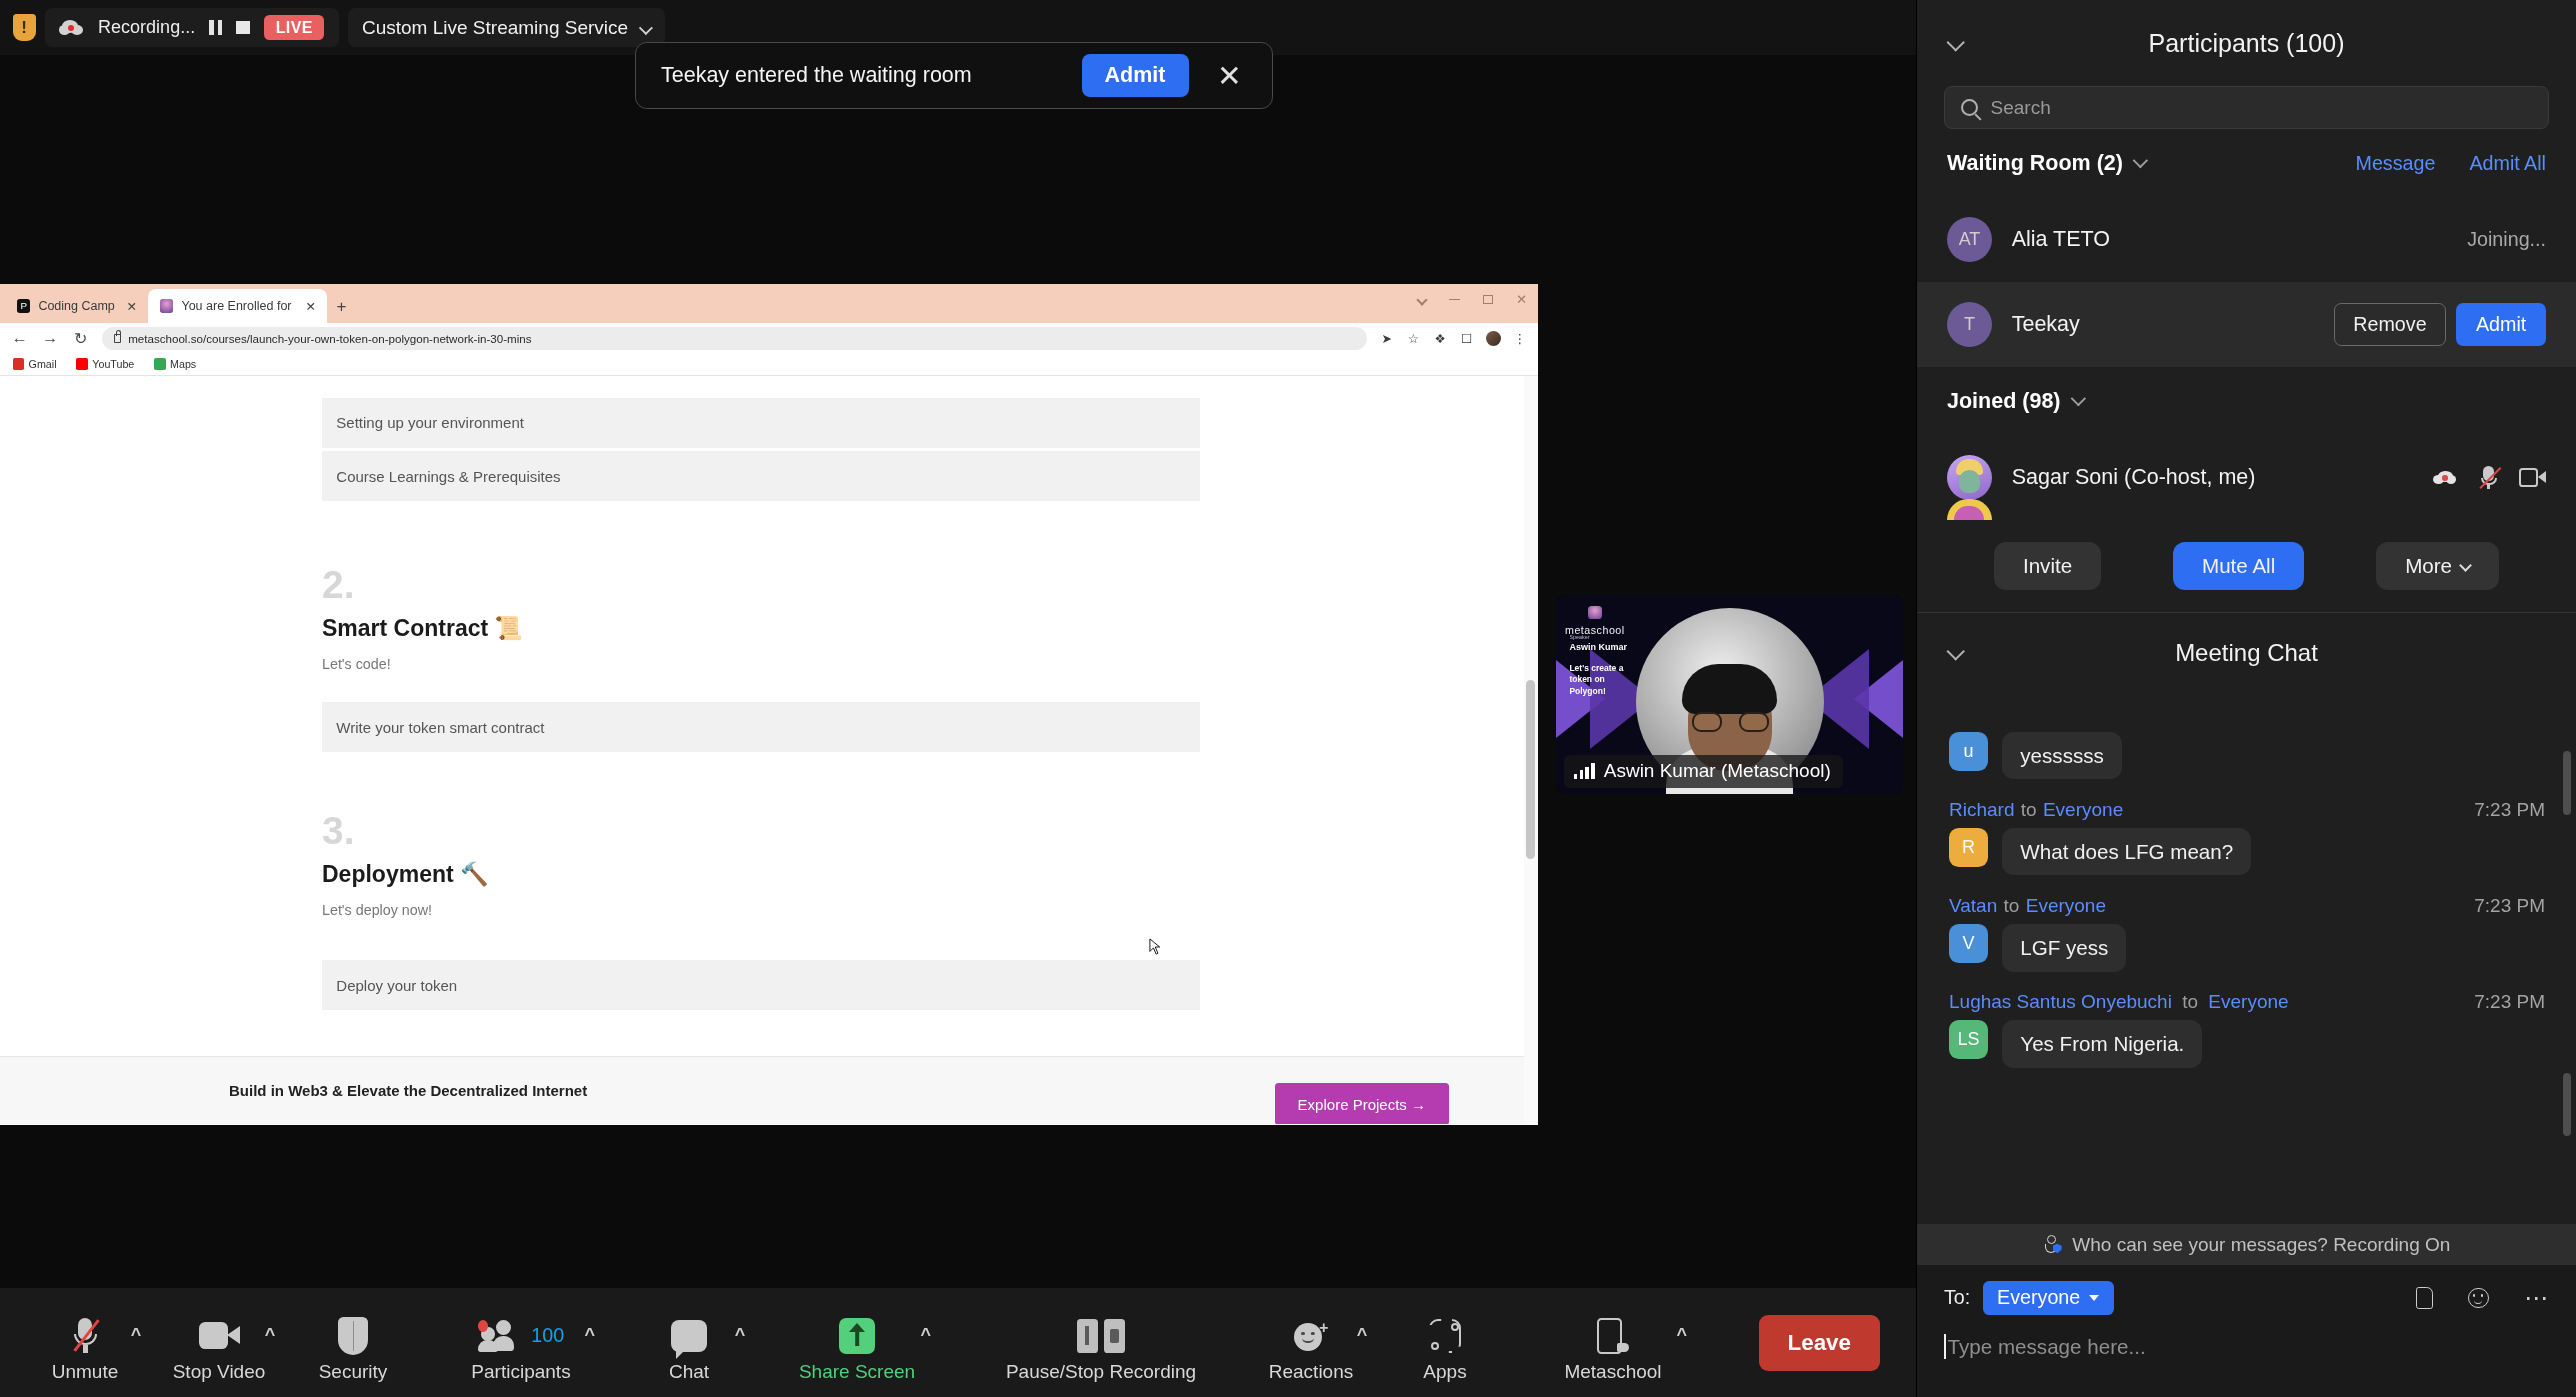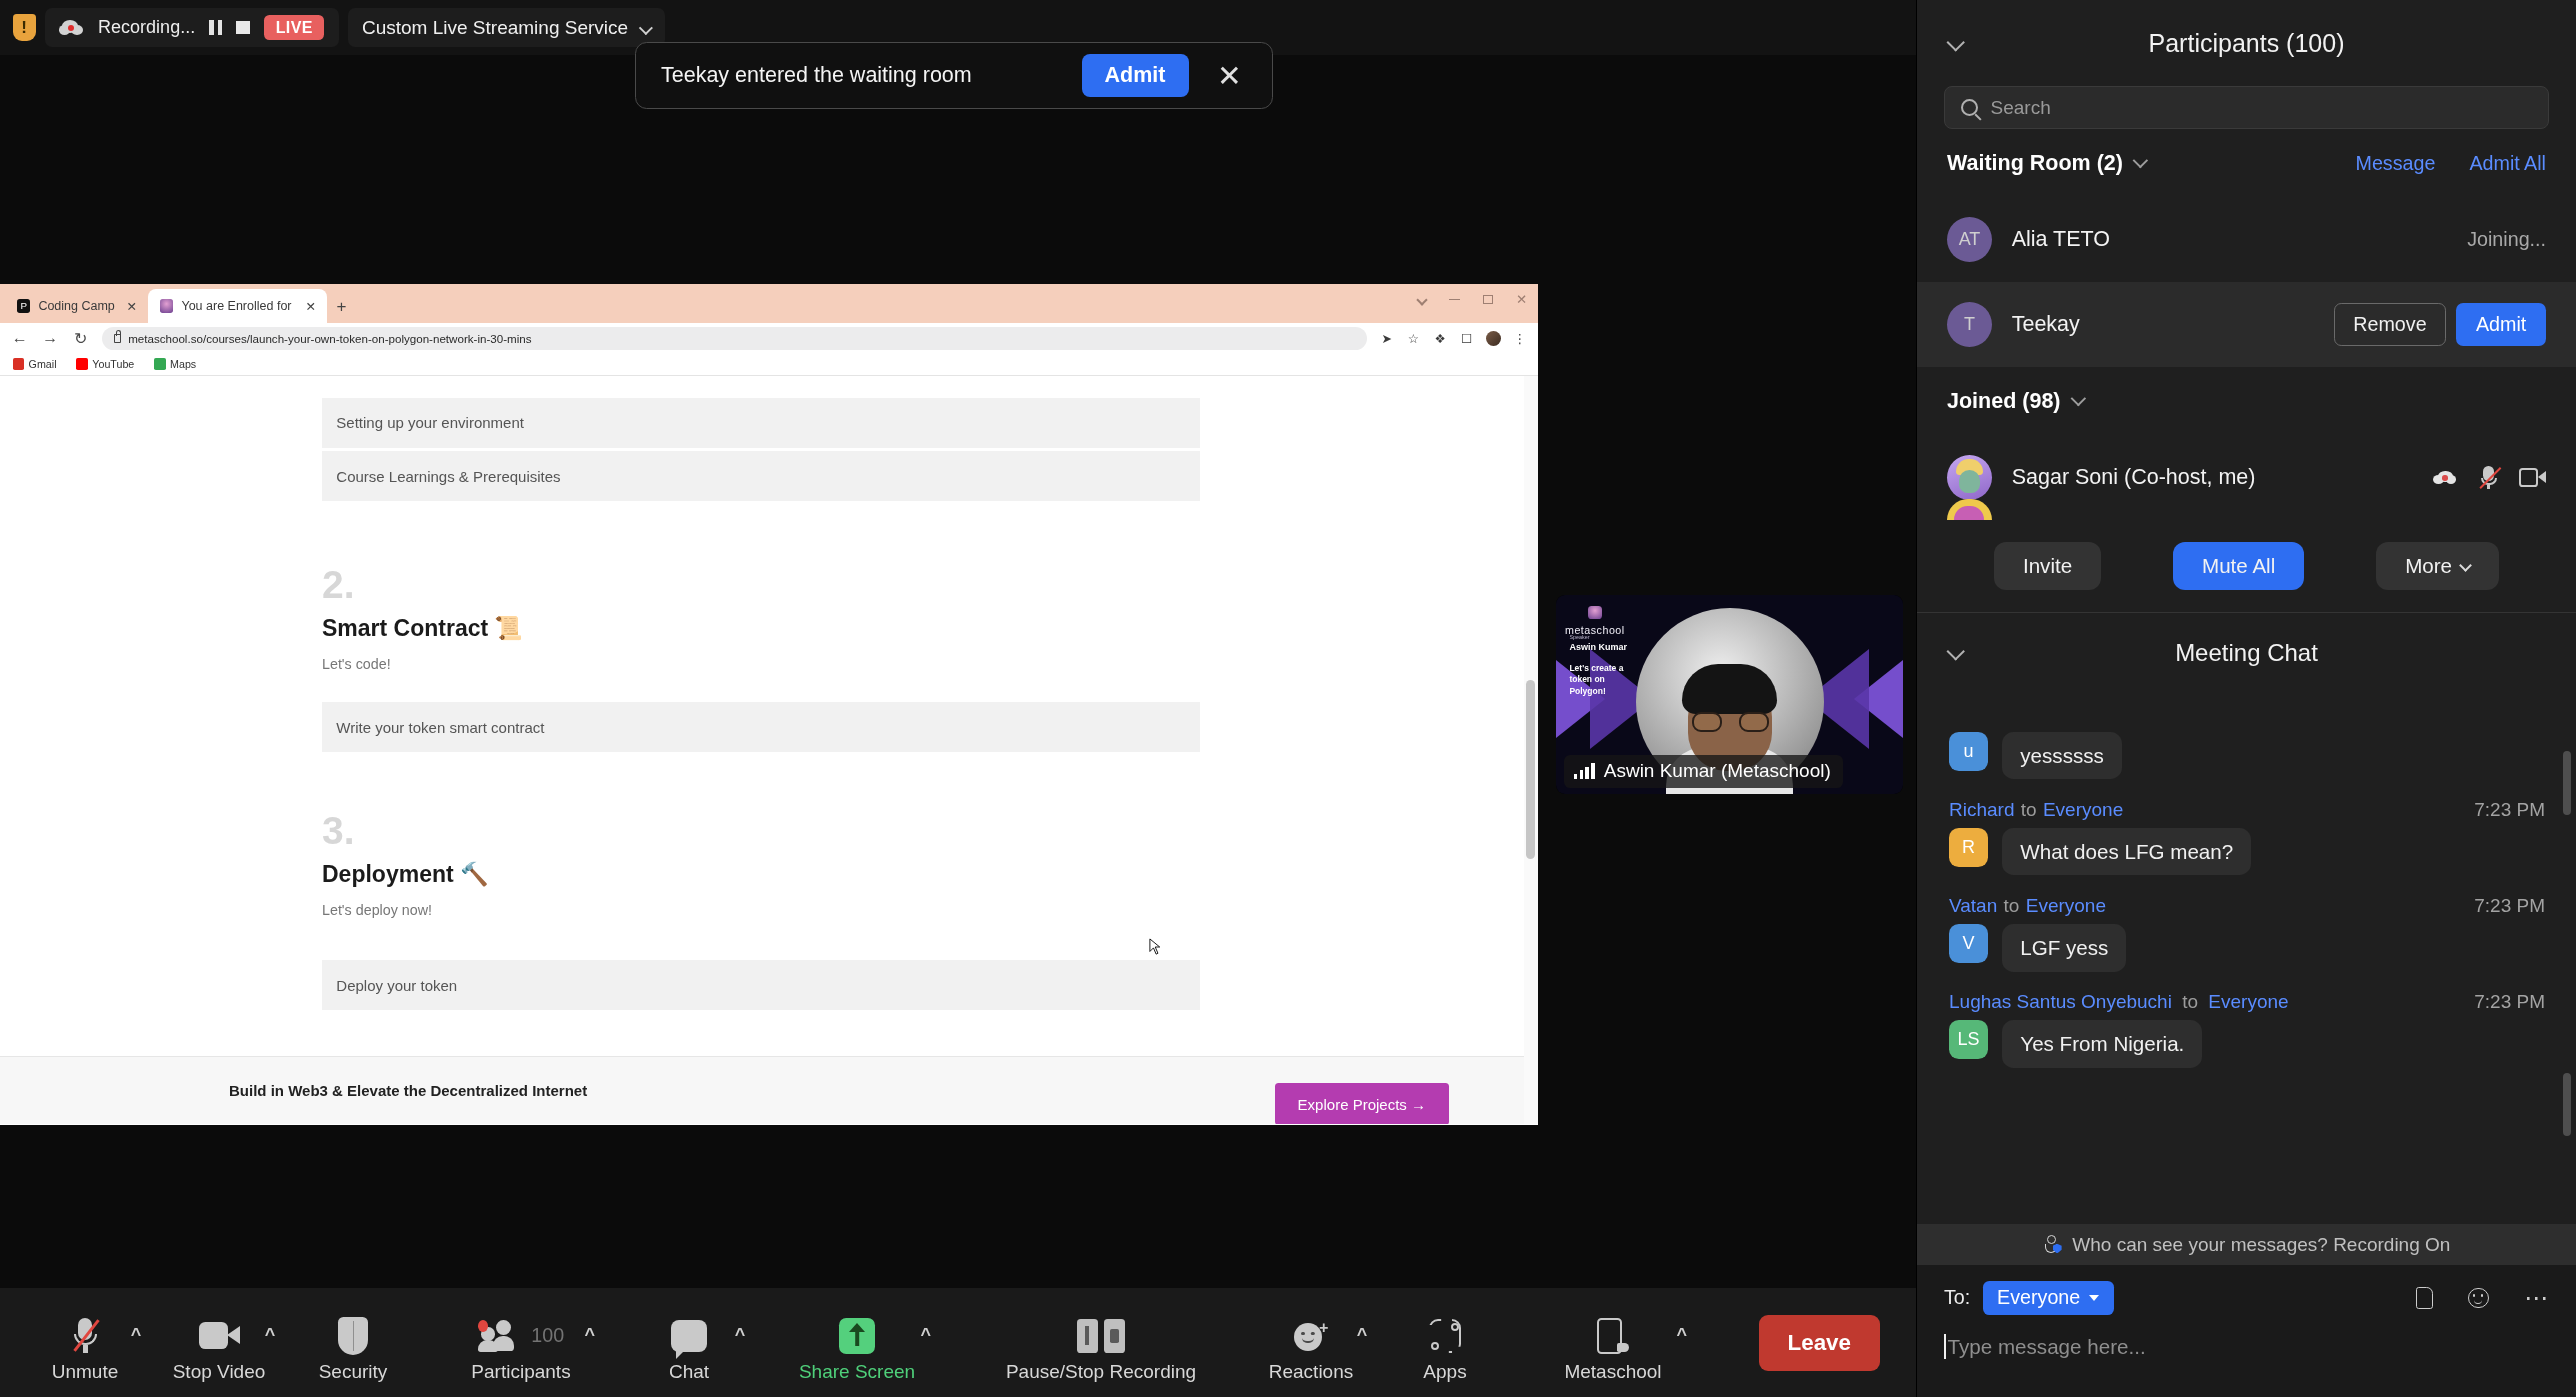--- a/index.html
+++ b/index.html
@@ -285,21 +285,21 @@
   .cam-ic .bd { position: absolute; left: 0; top: 0; width: 29px; height: 27px; background: #c9c9c9; border-radius: 6.3px; }
   .cam-ic .ln { position: absolute; right: 0; top: 3.6px; width: 0; height: 0; border-top: 9.8px solid transparent; border-bottom: 9.8px solid transparent; border-right: 13.4px solid #c9c9c9; }
   .shield-ic { width: 30px; height: 38px; background: #c9c9c9; border-radius: 5.4px 5.4px 15px 15px; position: relative; }
   .shield-ic::after { content:""; position:absolute; left: 50%; top: 3.6px; width: 1.3px; height: 30px; background: #8f8f8f; }
   .ppl-ic { width: 50px; height: 32px; position: relative; }
   .ppl-ic .p1 { position: absolute; left: 18px; top: 0; width: 15px; height: 15px; border-radius: 50%; background: #c9c9c9; }
   .ppl-ic .p1b { position: absolute; left: 15px; top: 16px; width: 21.5px; height: 15px; border-radius: 9.8px 9.8px 3.6px 3.6px; background: #c9c9c9; }
   .ppl-ic .p2 { position: absolute; left: 3.6px; top: 7.2px; width: 13.4px; height: 13.4px; border-radius: 50%; background: #c9c9c9; }
   .ppl-ic .p2b { position: absolute; left: 0; top: 19.7px; width: 20.6px; height: 12.5px; border-radius: 9px 9px 2.7px 2.7px; background: #c9c9c9; }
   .ppl-ic .red { position: absolute; left: 0px; top: 0px; width: 9.8px; height: 11.6px; background: #e0463f; border-radius: 50%; }
-  .ppl-count { color: #737373; font-size: 19.7px; margin-left: 3.6px; }
+  .ppl-count { color: #0ea5e9; font-size: 19.7px; margin-left: 3.6px; }
   .chat-ic { width: 36px; height: 32px; background: #c9c9c9; border-radius: 8px; position: relative; }
   .chat-ic::after { content:""; position:absolute; left: 4.5px; bottom: -7.2px; width: 0; height: 0;
                     border-left: 9px solid #c9c9c9; border-bottom: 9px solid transparent; }
   .share-ic { width: 36px; height: 36px; background: #54d07d; border-radius: 7.2px; position: relative; }
   .share-ic::before { content:""; position:absolute; left: 50%; top: 8px; transform: translateX(-50%); width: 3.6px; height: 19.7px; background: #19491f; }
   .share-ic::after { content:""; position:absolute; left: 50%; top: 5.4px; transform: translateX(-50%); width: 0; height: 0;
                      border-left: 8px solid transparent; border-right: 8px solid transparent; border-bottom: 9.8px solid #19491f; }
   .rec-ic { display: flex; gap: 6.3px; align-items: center; }
   .rec-ic .pa { width: 20.6px; height: 34px; background: #bfbfbf; border-radius: 3.6px; position: relative; }
   .rec-ic .pa::before { content:""; position:absolute; left: 8px; top: 7.2px; width: 3.6px; height: 19px; background: #5a5a5a; }

